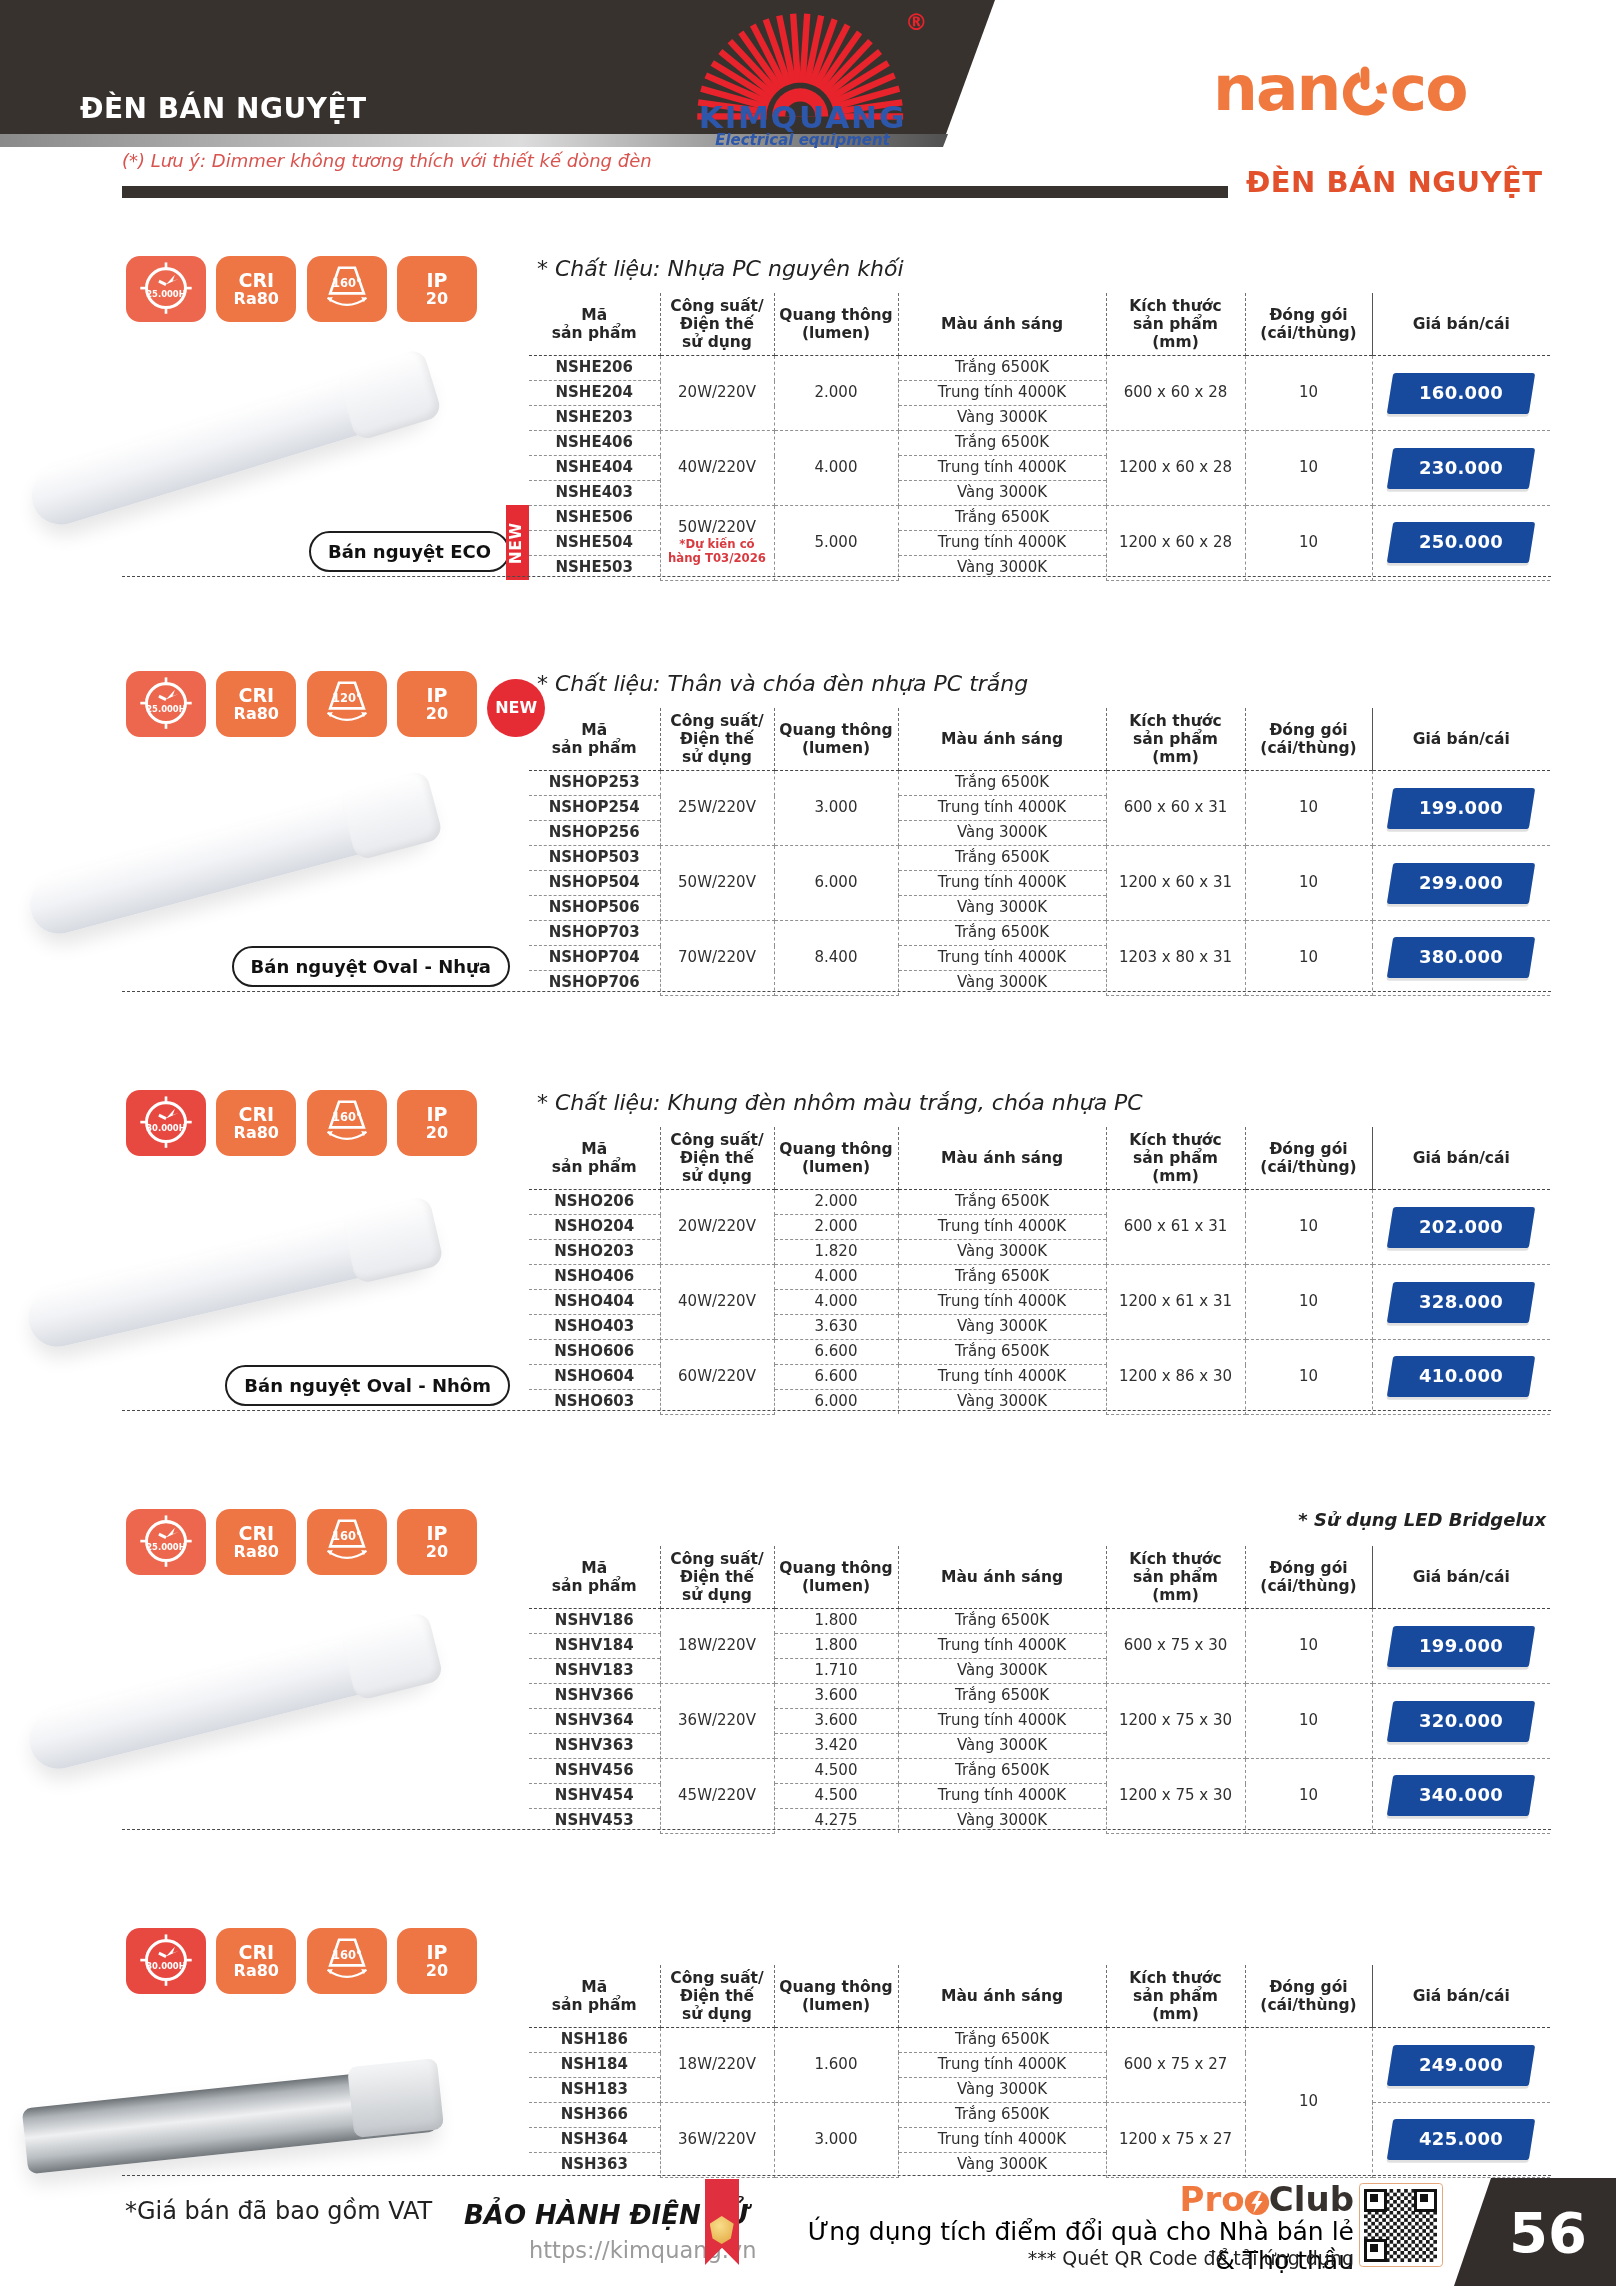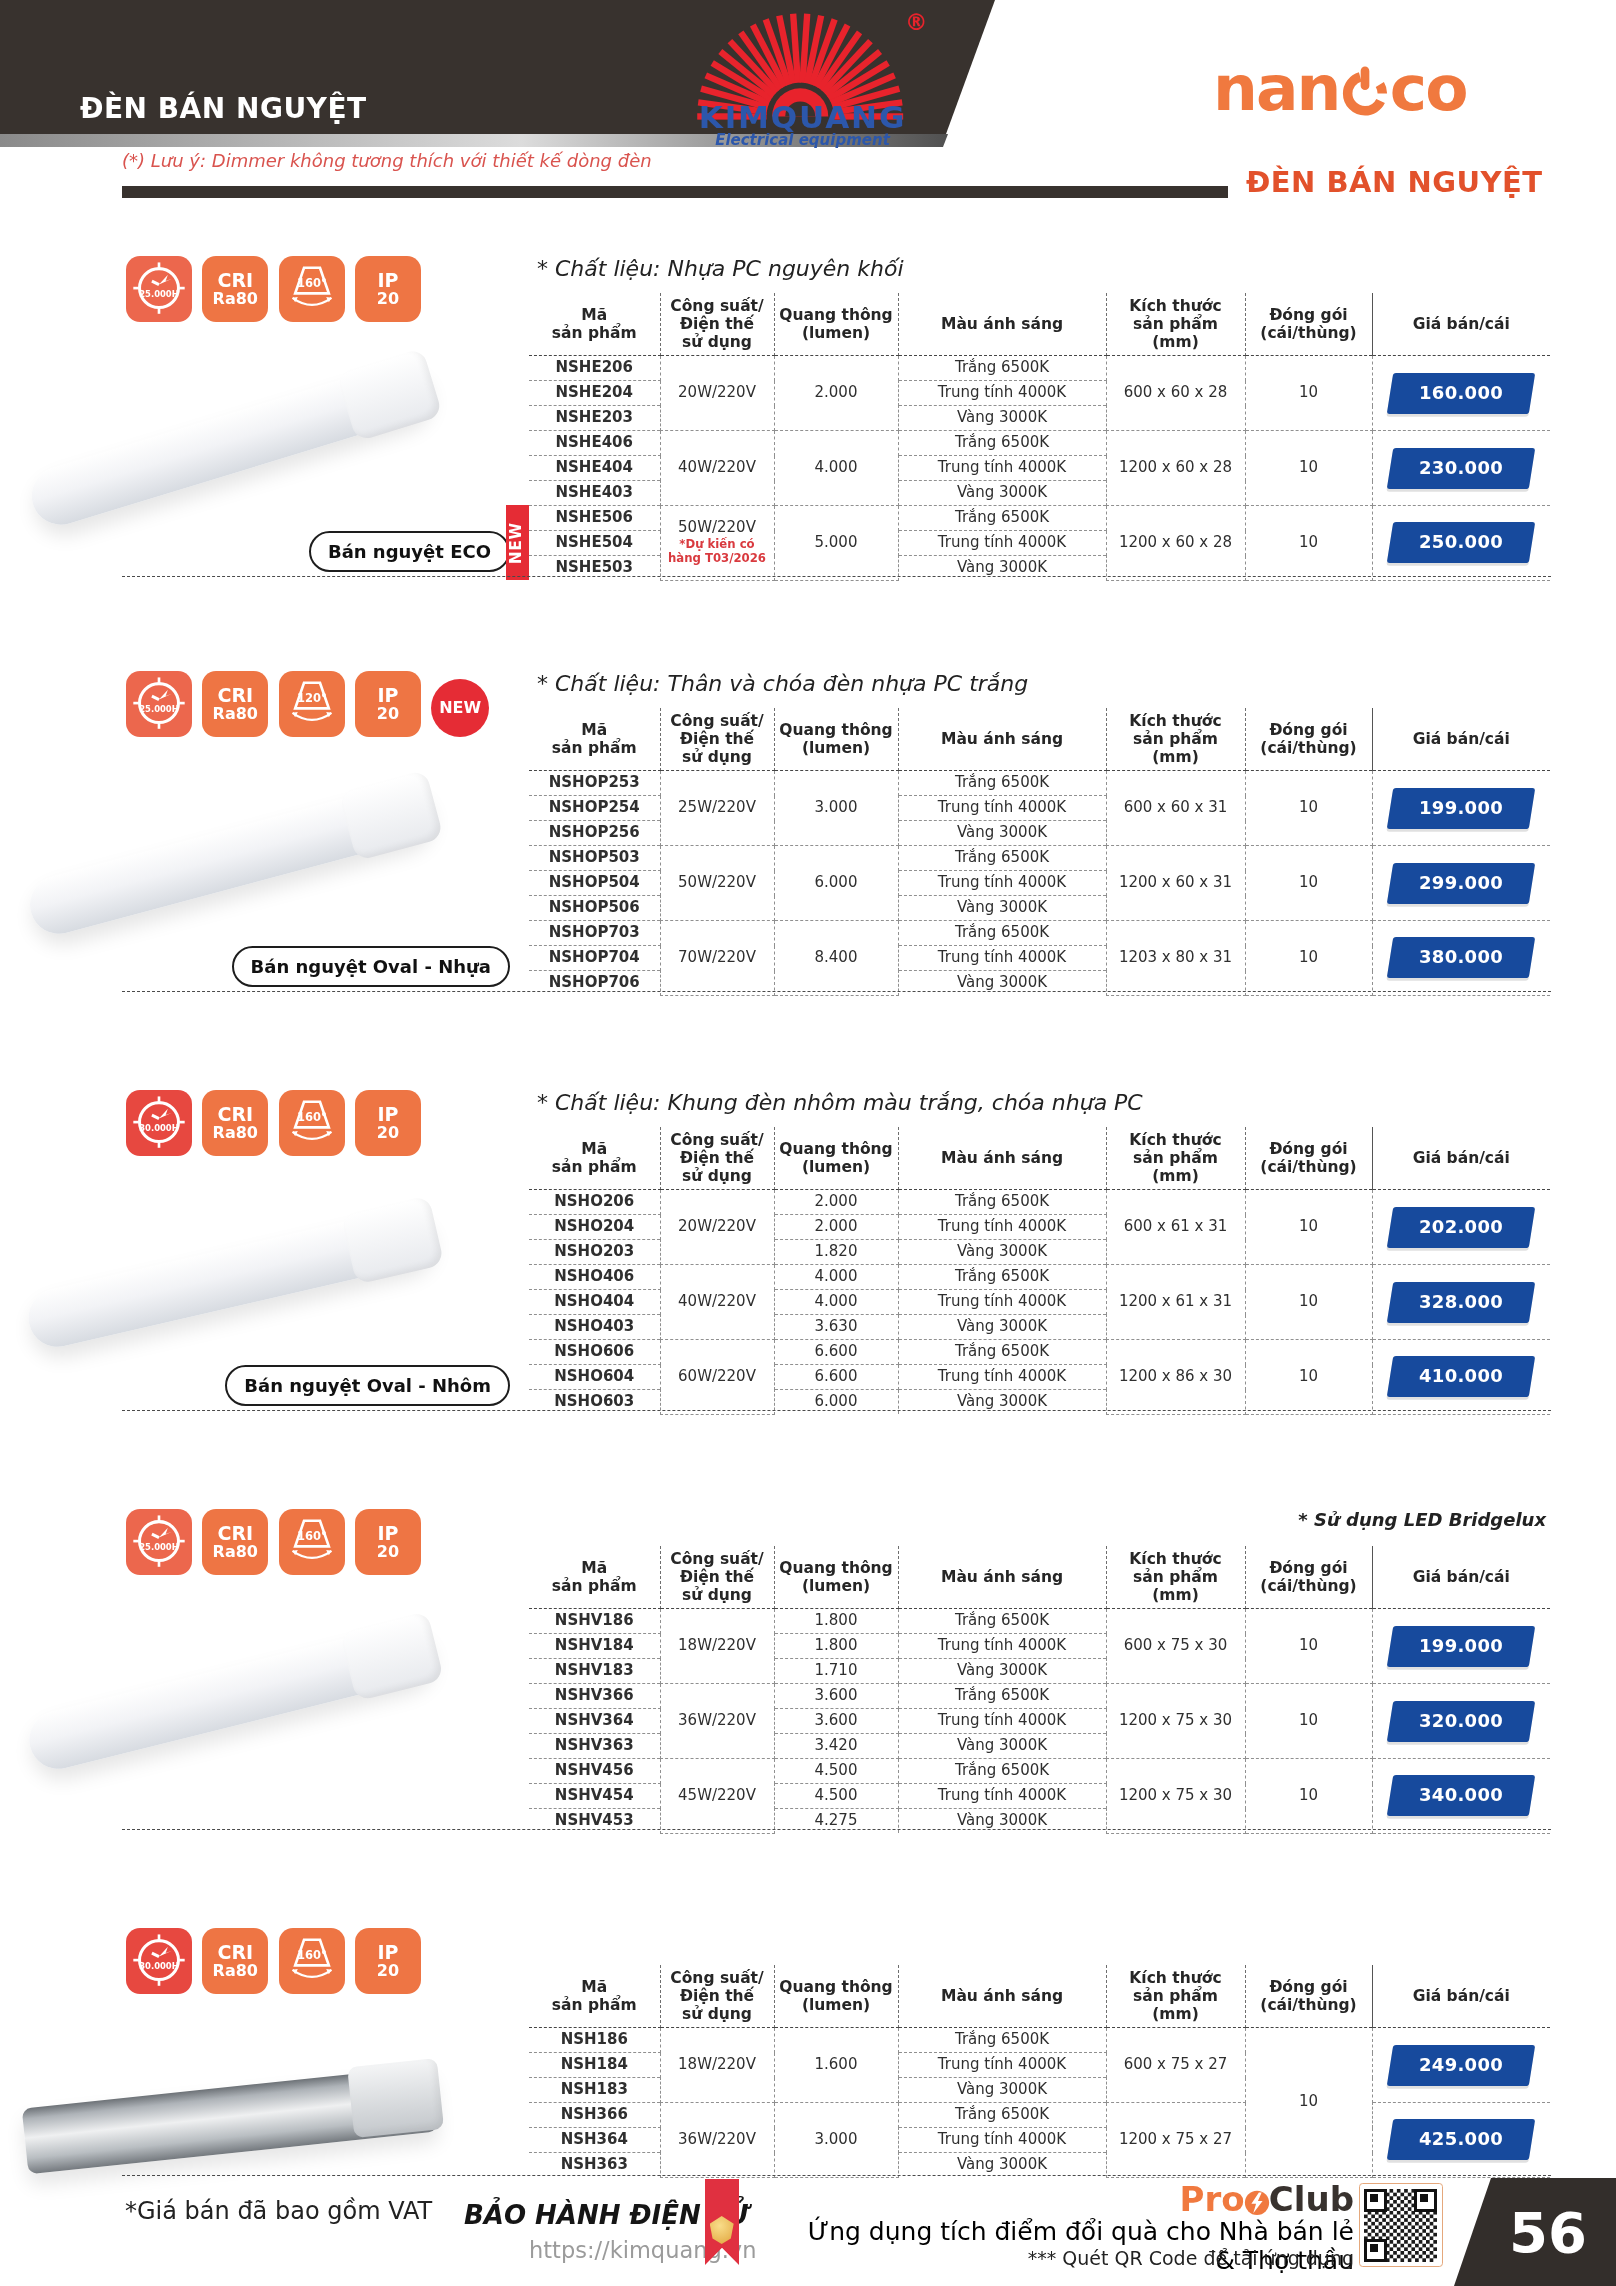--- a/index.html
+++ b/index.html
@@ -24,21 +24,21 @@
   .nanoco svg{margin:5.6px -0.9px 0 -0.9px;}
 
   
   .dimmer-note{position:absolute;left:122px;top:150px;font-size:18px;font-style:italic;color:#d9534e;}
   .dark-rule{position:absolute;left:122px;top:186px;width:1106px;height:12px;background:#38322e;}
   .right-title{position:absolute;left:1246px;top:165px;font-size:29px;font-weight:bold;color:#e2512b;letter-spacing:0.5px;}
 
   
   .product-section{position:absolute;left:0;width:100%;}
   .badges{position:absolute;left:126px;top:17px;display:flex;gap:10.3px;align-items:flex-start;}
-  .badge{width:66px;height:66px;border-radius:14px;background:#ee7544;color:#fff;display:flex;
+  .badge{width:80px;height:66px;border-radius:14px;background:#ee7544;color:#fff;display:flex;
          flex-direction:column;align-items:center;justify-content:center;line-height:1.05;flex:none;}
   .badge .b1{font-size:19px;font-weight:bold;}
   .badge .b2{font-size:16px;font-weight:bold;}
   .new-circle{width:58px;height:58px;border-radius:50%;background:#e52c35;color:#fff;display:flex;
               align-items:center;justify-content:center;font-size:16px;font-weight:bold;margin-top:7.5px;flex:none;}
   .product-image{position:absolute;left:4.7px;top:103px;width:497px;height:225px;}
   .batten{position:absolute;left:19px;top:73px;width:412px;height:58px;border-radius:29px;
           background:linear-gradient(180deg,#fefefe 0%,#f2f3f6 45%,#d7dbe1 100%);
           box-shadow:0 11.2px 19px rgba(0,0,0,.10);}
   .batten .cap{position:absolute;right:-5.6px;top:-6.6px;width:90px;height:71px;border-radius:15px;

